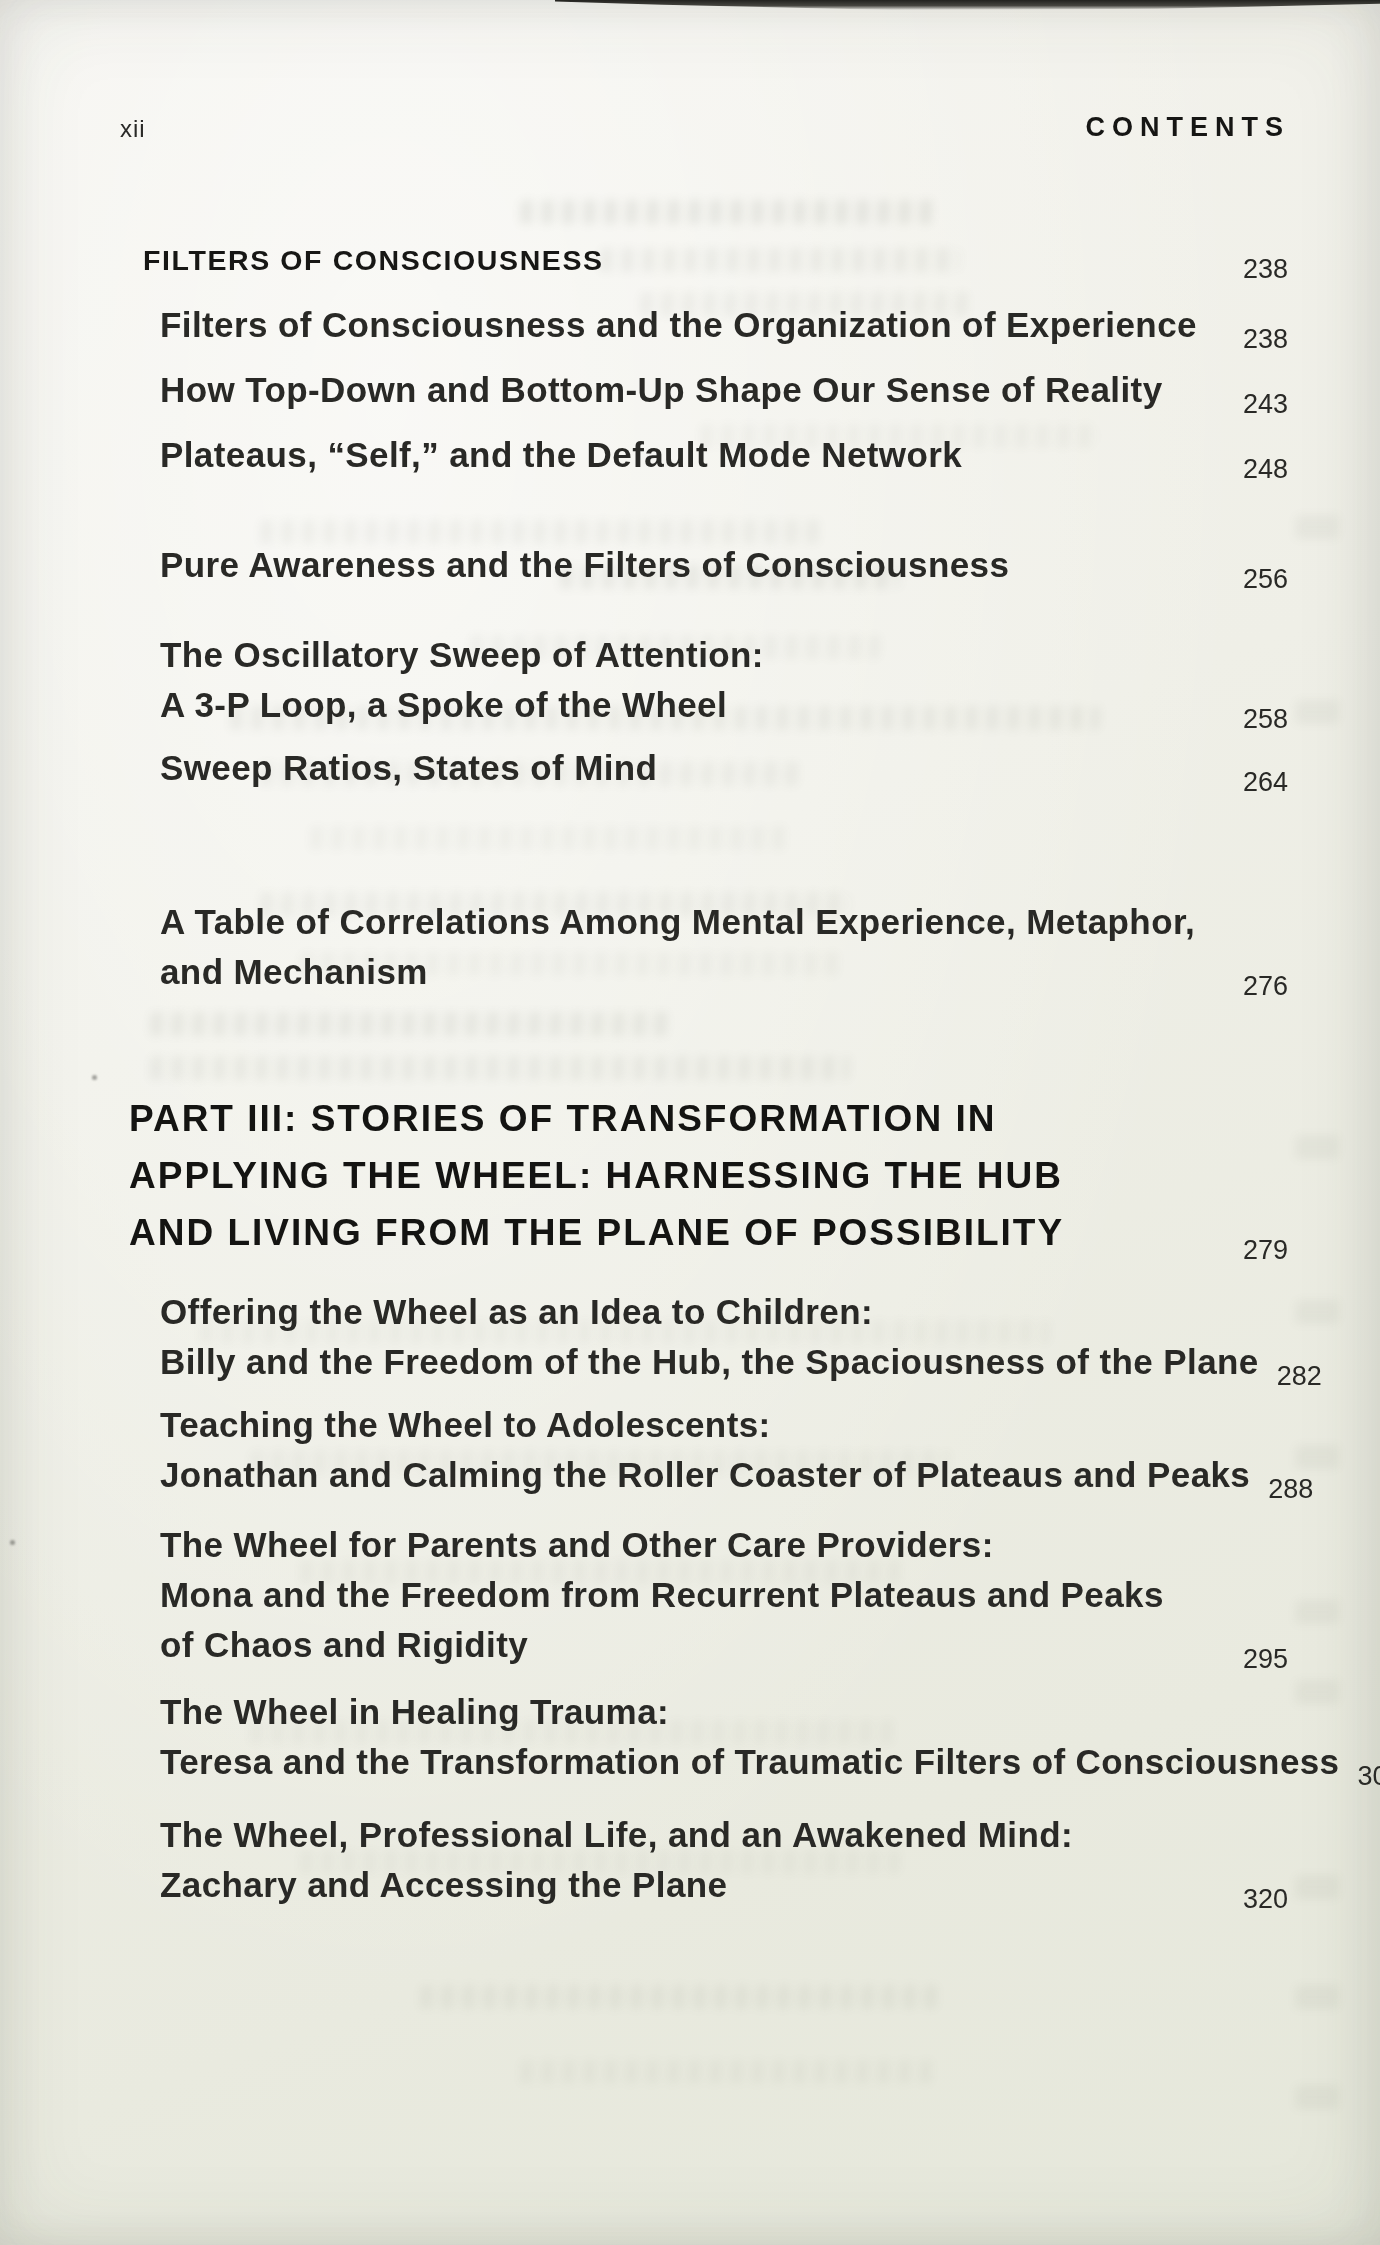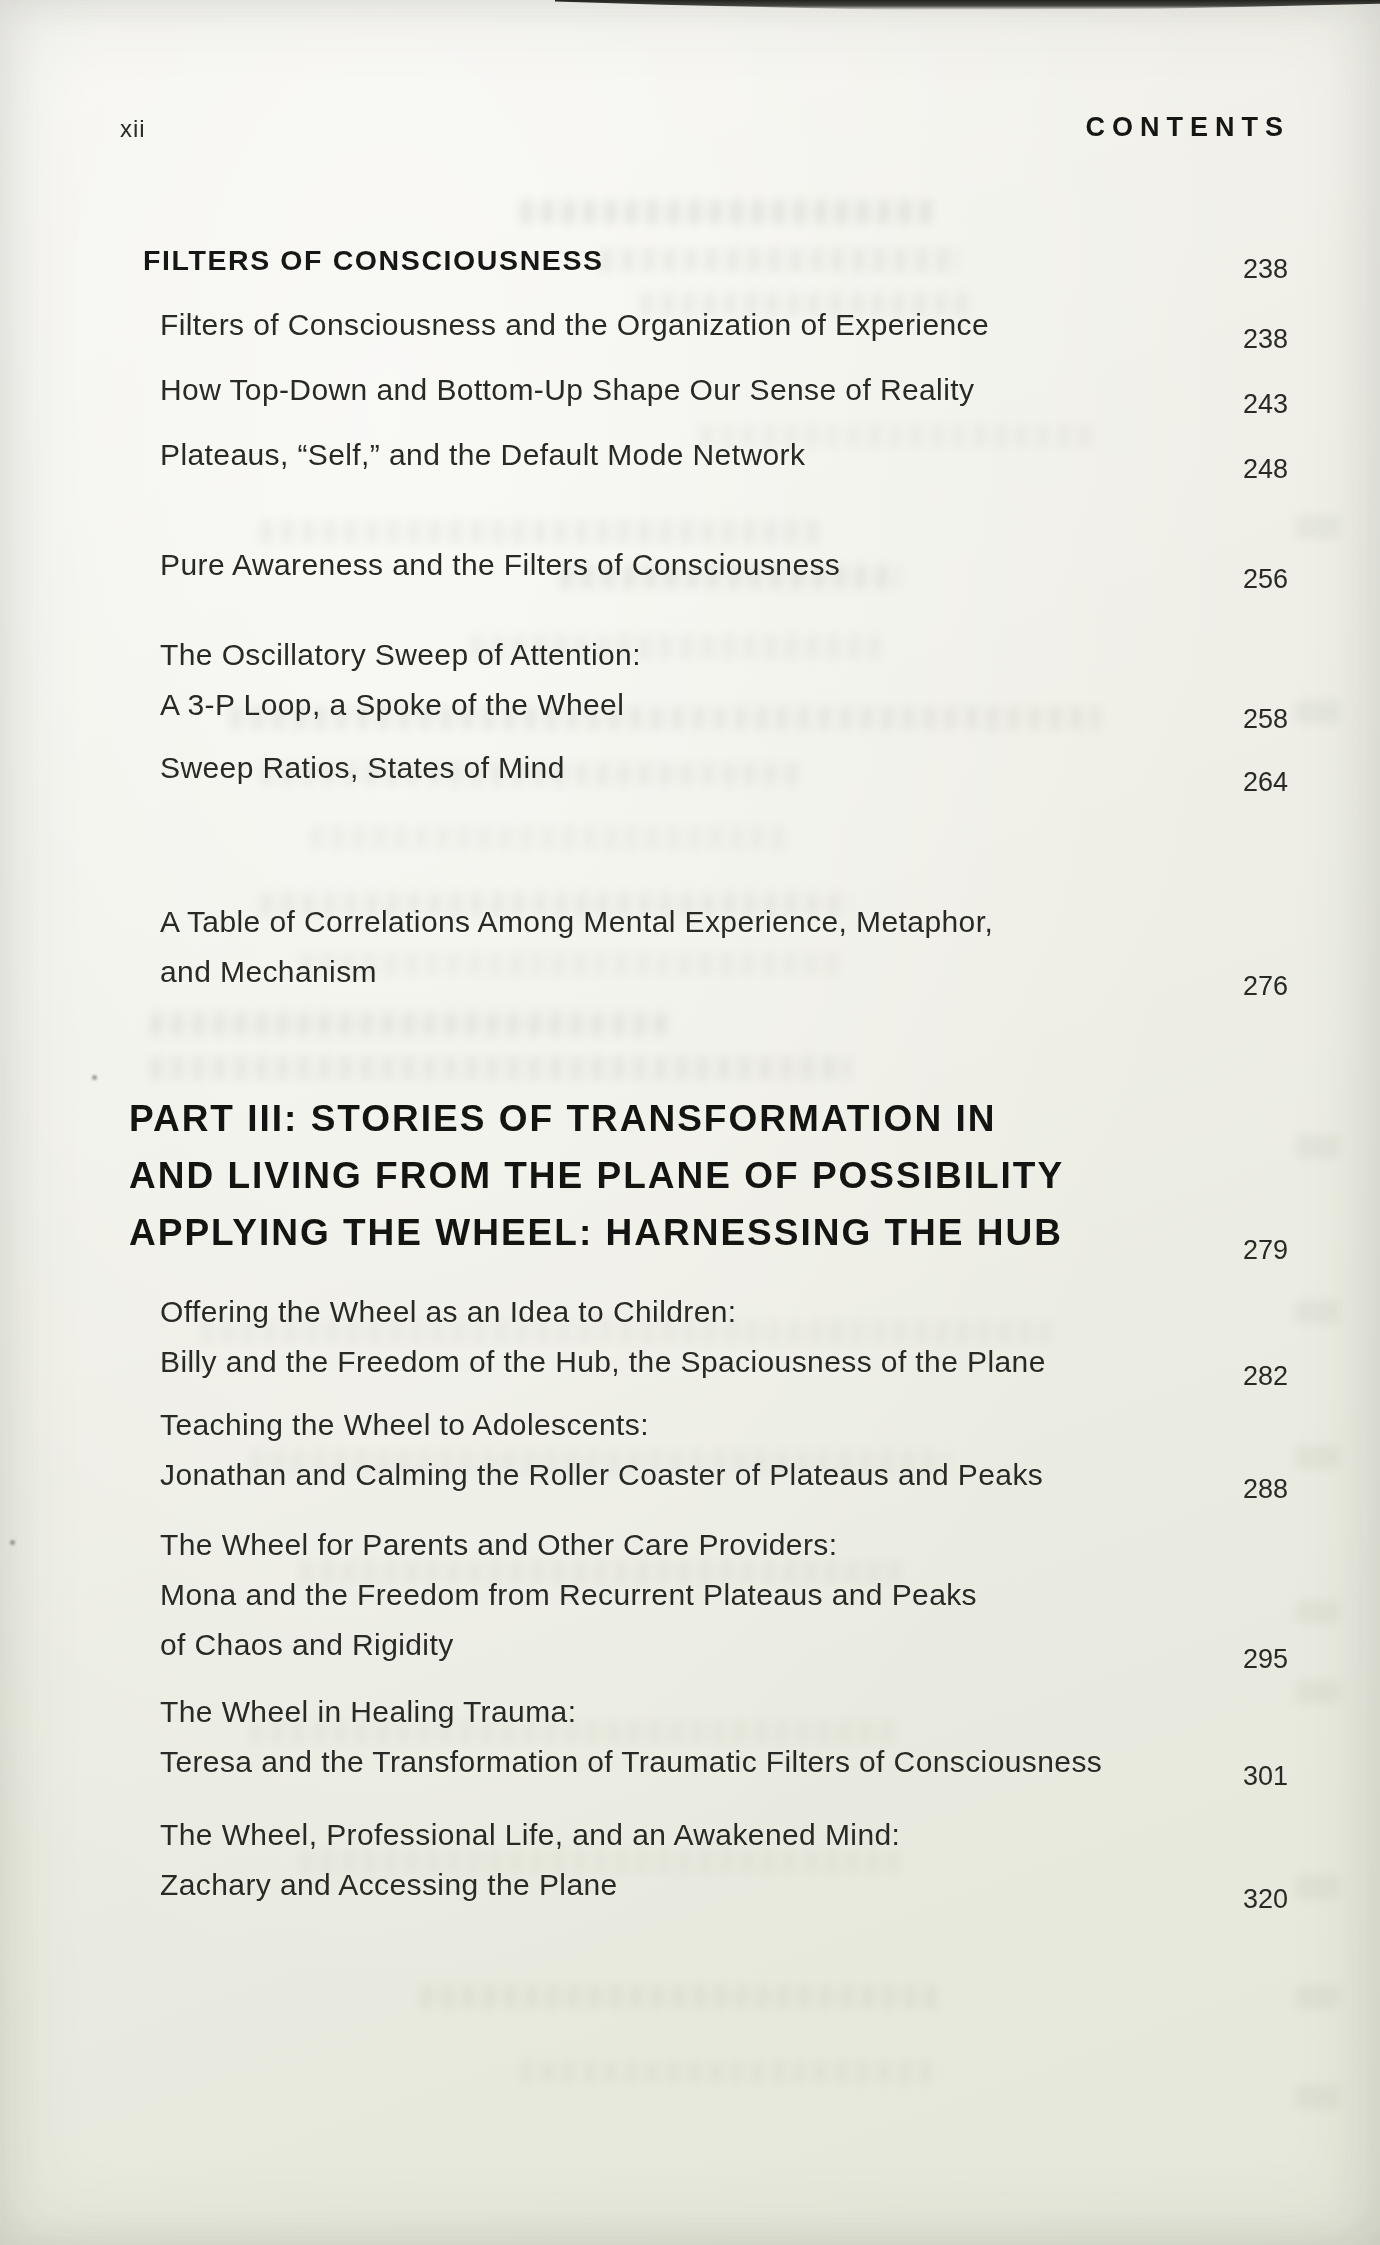--- a/index.html
+++ b/index.html
@@ -26,21 +26,21 @@
   }
   .folio{font-size:24px;letter-spacing:1px;color:#2a2a28;}
   .running-title{font-size:27px;font-weight:700;letter-spacing:7px;color:#161614;}
 
   .item{
     position:absolute;left:160px;right:92px;
     display:flex;align-items:flex-end;justify-content:space-between;
   }
   .lines{flex:1 1 auto;}
   .entry .line{
-    font-size:30px;font-weight:400;letter-spacing:.4px;line-height:50px;
+    font-size:35px;font-weight:700;letter-spacing:.4px;line-height:50px;
     color:#292926;white-space:nowrap;
   }
   .section{left:143px;}
   .section .line{
     font-size:28.5px;font-weight:700;letter-spacing:1.6px;line-height:40px;
     color:#171715;white-space:nowrap;
   }
   .part{left:120px;}
   .part .line{
     font-size:37px;font-weight:700;letter-spacing:2px;line-height:57px;
@@ -163,22 +163,22 @@
     <div class="lines">
       <div class="line">A Table of Correlations Among Mental Experience, Metaphor,</div>
       <div class="line">and Mechanism</div>
     </div>
     <div class="pg">276</div>
   </div>
 
   <div class="item part" style="top:1090px">
     <div class="lines">
       <div class="line">PART III: STORIES OF TRANSFORMATION IN</div>
+      <div class="line">APPLYING THE WHEEL: HARNESSING THE HUB</div>
       <div class="line">AND LIVING FROM THE PLANE OF POSSIBILITY</div>
-      <div class="line">APPLYING THE WHEEL: HARNESSING THE HUB</div>
     </div>
     <div class="pg">279</div>
   </div>
 
   <div class="item entry" style="top:1287px">
     <div class="lines">
       <div class="line">Offering the Wheel as an Idea to Children:</div>
       <div class="line">Billy and the Freedom of the Hub, the Spaciousness of the Plane</div>
     </div>
     <div class="pg">282</div>

